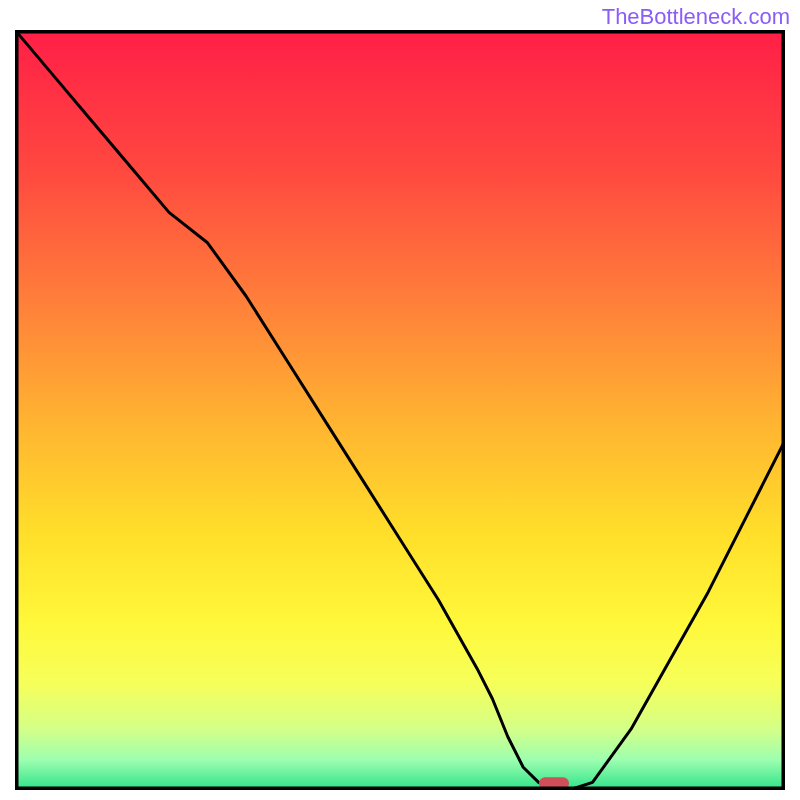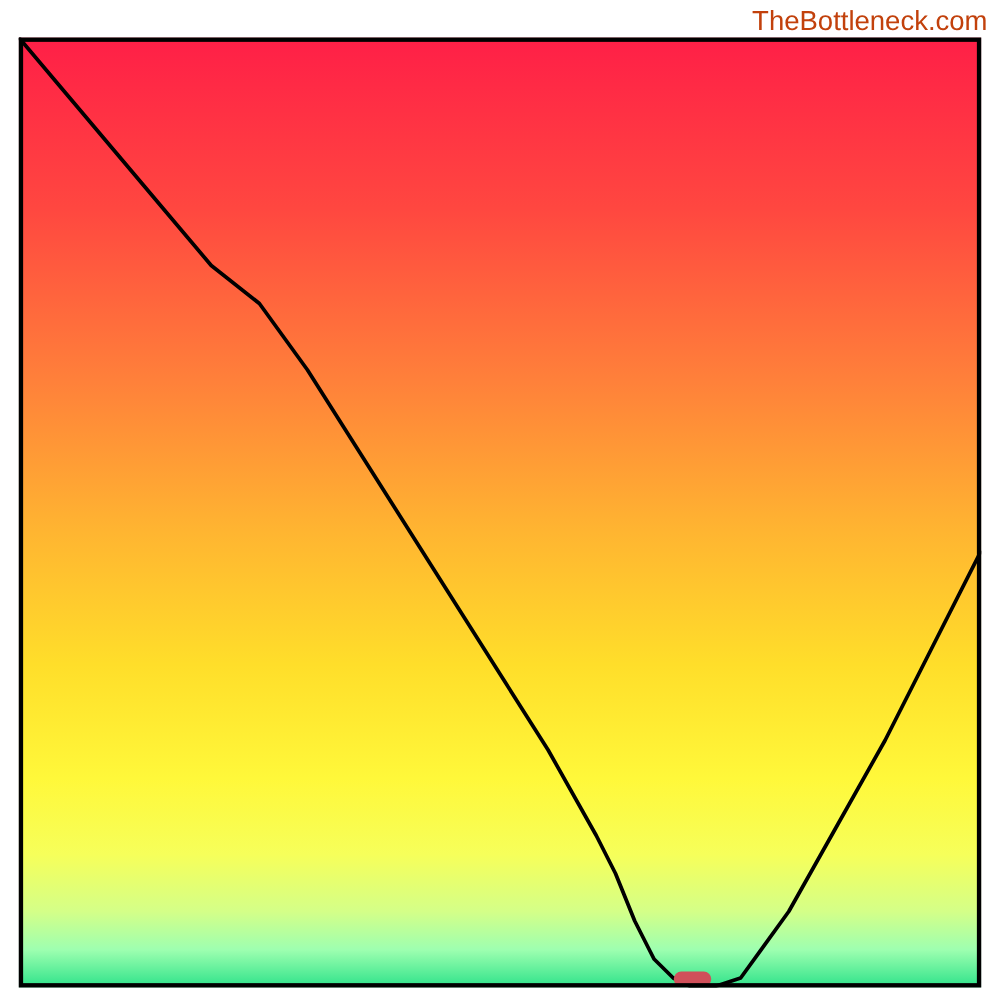--- a/index.html
+++ b/index.html
@@ -10,21 +10,21 @@
     height: 800px;
     position: relative;
     overflow: hidden;
   }
   .watermark {
     position: absolute;
     top: 4px;
     right: 10px;
     font-family: Arial, Helvetica, sans-serif;
     font-size: 22px;
-    color: #c2410c;
+    color: #8b5cf6;
     font-weight: 500;
     z-index: 10;
   }
   .chart-frame {
     position: absolute;
     top: 30px;
     left: 15px;
     width: 770px;
     height: 760px;
     box-sizing: border-box;

